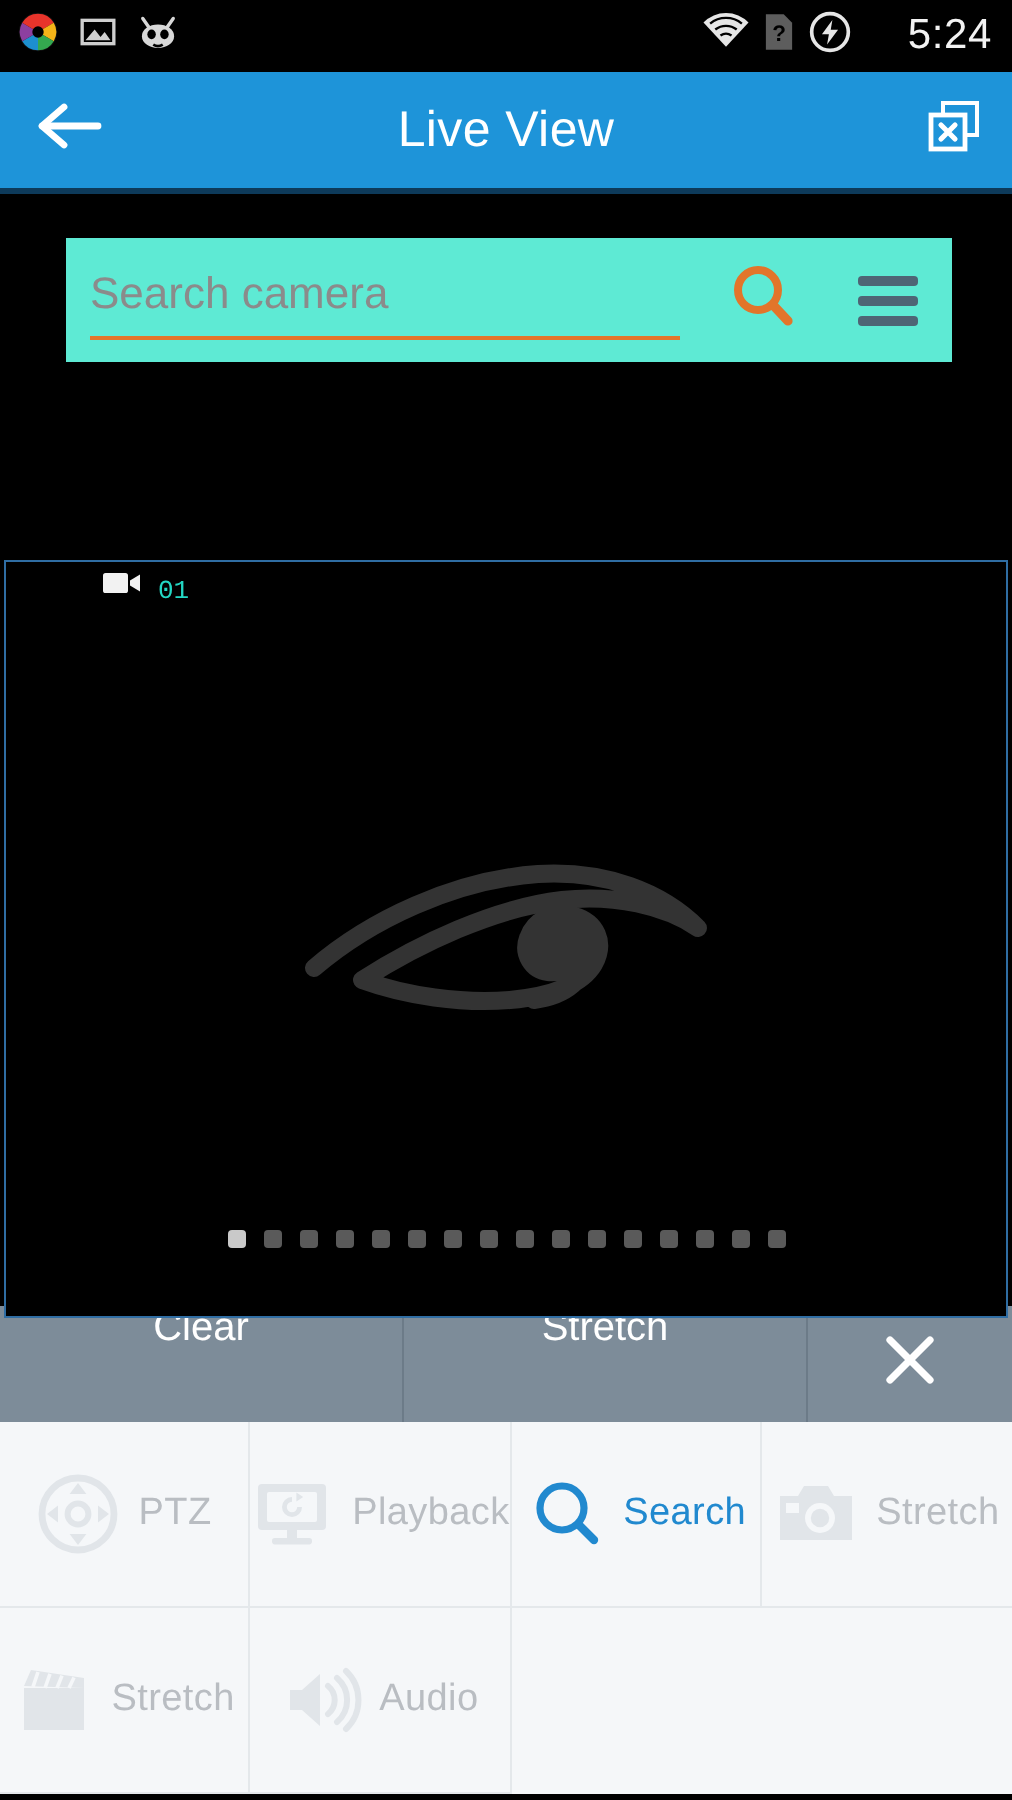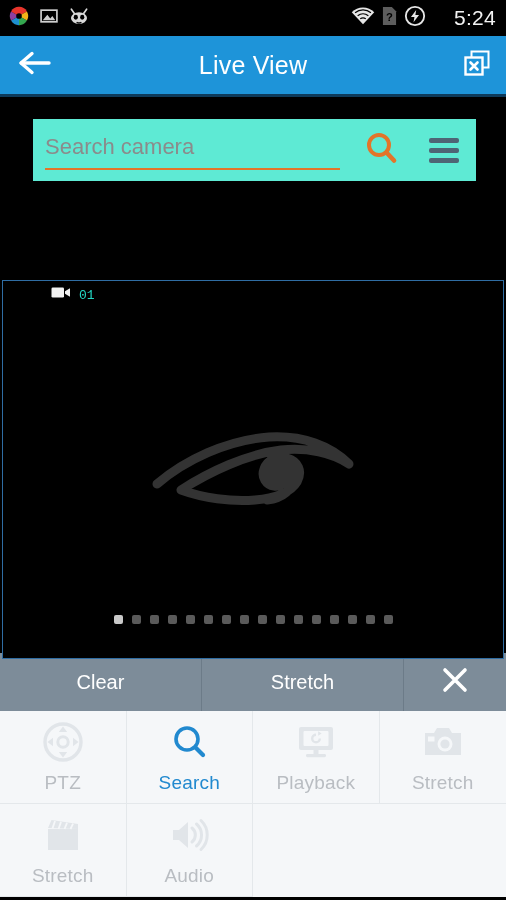--- a/index.html
+++ b/index.html
@@ -100,38 +100,38 @@
   }
   .dot { width: 9px; height: 9px; background: #5a5a5a; border-radius: 2px; }
   .dot.active { background: #c9c9c9; }
 
   
   .qualitybar {
     display: flex; height: 59px; background: #7d8c99;
     border-top: 1px solid #000;
   }
   .q-item {
-    flex: 1; display: flex; align-items: center; justify-content: center;
+    flex: 1; display: flex; justify-content: center;
     color: #ffffff; font-size: 20px;
     border-right: 1px solid #6c7b88;
   }
   .q-close {
     width: 102px; display: flex; align-items: center; justify-content: center;
   }
 
   
   .toolgrid {
     background: #f5f7f9;
     height: 186px;
     display: grid;
     grid-template-columns: repeat(4, 1fr);
     grid-template-rows: repeat(2, 1fr);
   }
   .tool {
-    display: flex; flex-direction: column;
+    display: flex; flex-direction: row;
     align-items: center; justify-content: center;
     gap: 9px;
     border-right: 1px solid #e4e8eb;
     border-bottom: 1px solid #e4e8eb;
     background: #f5f7f9;
   }
   .tool:nth-child(4n) { border-right: none; }
   .tool-label { font-size: 19px; color: #222; letter-spacing: .2px; }
   .tool.disabled .tool-label { color: #b9bdc2; }
   .tool.accent .tool-label { color: #2189cf; }
@@ -318,44 +318,44 @@
           <path d="M21 36.5 L16.8 31 H25.2 Z" fill="#e1e5e9"></path>
           <path d="M5.5 21 L11 16.8 V25.2 Z" fill="#e1e5e9"></path>
           <path d="M36.5 21 L31 16.8 V25.2 Z" fill="#e1e5e9"></path>
         </svg>
       </span>
       <span class="tool-label">PTZ</span>
     </div>
 
 
 
-    <div class="tool accent">
-      <span class="tool-ico">
-        <svg width="40" height="40" viewBox="0 0 40 40">
-          <circle cx="18" cy="17" r="11" fill="none" stroke="#2189cf" stroke-width="3.6"></circle>
-          <path d="M26.5 25.5 L34 33" stroke="#2189cf" stroke-width="4.2" stroke-linecap="round"></path>
-        </svg>
-      </span>
-      <span class="tool-label">Search</span>
-    </div>
-
     <div class="tool disabled">
       <span class="tool-ico">
         <svg width="42" height="40" viewBox="0 0 42 40">
           <rect x="4" y="5" width="34" height="23" rx="2" fill="#e1e5e9"></rect>
           <rect x="8.5" y="9" width="25" height="15" rx="1" fill="#f5f7f9"></rect>
           <path d="M21 11.5 A5 5 0 1 0 26 16.5 H23.6 A2.6 2.6 0 1 1 21 13.9 Z" fill="#e1e5e9"></path>
           <path d="M23.2 9.3 L26.6 11.5 L23.2 13.7 Z" fill="#e1e5e9"></path>
           <rect x="18.5" y="28" width="5" height="4" fill="#e1e5e9"></rect>
           <rect x="11" y="32" width="20" height="3.2" rx="1.4" fill="#e1e5e9"></rect>
         </svg>
       </span>
       <span class="tool-label">Playback</span>
     </div>
 
+    <div class="tool accent">
+      <span class="tool-ico">
+        <svg width="40" height="40" viewBox="0 0 40 40">
+          <circle cx="18" cy="17" r="11" fill="none" stroke="#2189cf" stroke-width="3.6"></circle>
+          <path d="M26.5 25.5 L34 33" stroke="#2189cf" stroke-width="4.2" stroke-linecap="round"></path>
+        </svg>
+      </span>
+      <span class="tool-label">Search</span>
+    </div>
+
     <div class="tool disabled">
       <span class="tool-ico">
         <svg width="42" height="36" viewBox="0 0 42 36">
           <path d="M3 9 H12 L15 4 H27 L30 9 H39 V31 H3 Z" fill="#e1e5e9"></path>
           <circle cx="23" cy="20" r="7.5" fill="#f5f7f9"></circle>
           <circle cx="23" cy="20" r="4.6" fill="#e1e5e9"></circle>
           <rect x="6" y="12.5" width="6.5" height="5" fill="#f5f7f9"></rect>
         </svg>
       </span>
       <span class="tool-label">Stretch</span>

